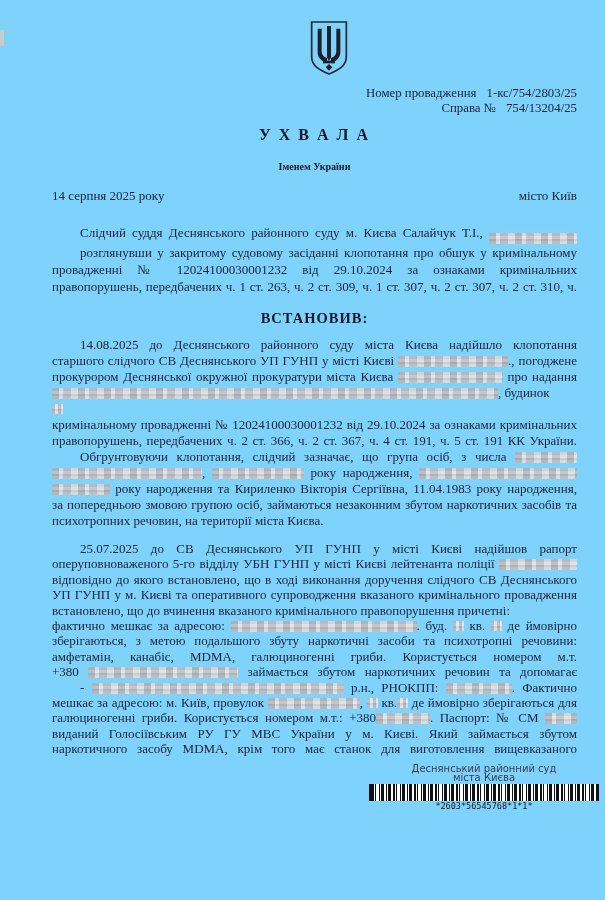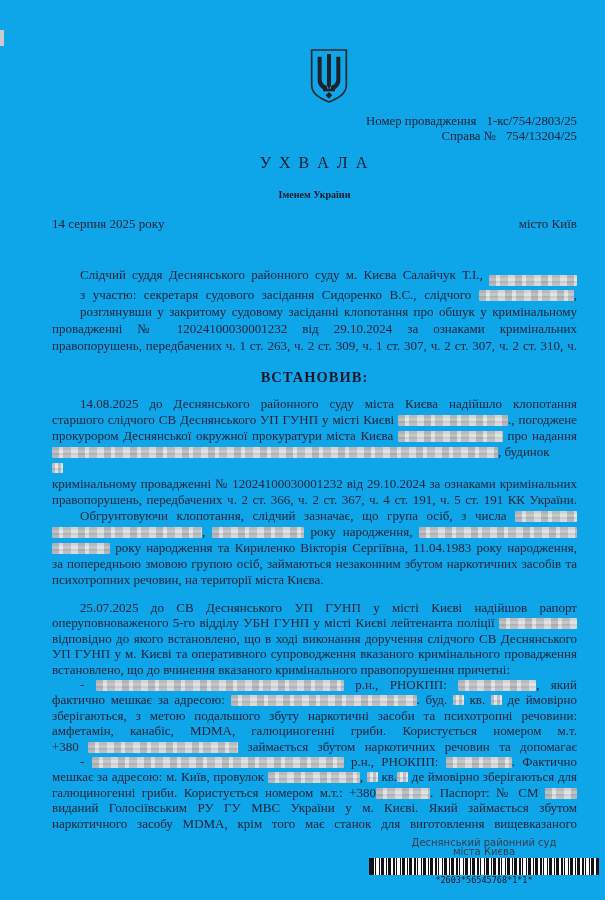--- a/index.html
+++ b/index.html
@@ -1,35 +1,35 @@
 <!DOCTYPE html>
 <html><head>
 <meta charset="utf-8">
 <style>
   html,body{margin:0;padding:0;background:#ffffff;}
   .page{
     position:relative;
     width:605px;height:900px;
-    background:#0ea5e9;
+    background:#7dd3fc;
     overflow:hidden;
     font-family:"Liberation Serif","DejaVu Serif",serif;
     color:#20243a;
     box-sizing:border-box;
-    padding:48px 28px 0 52px;
+    padding:20px 28px 0 52px;
   }
   .artifact{position:absolute;left:0;top:30px;width:4px;height:16px;background:#c9cacd;}
   .emblem-wrap{height:58px;text-align:center;margin-bottom:8px;}
   .emblem-wrap svg{transform:translateX(14px);}
   .case-block{text-align:right;font-size:12.8px;line-height:15px;margin-top:4px;}
   .case-block .lbl{margin-right:10px;}
-  .doc-title{text-align:center;font-weight:normal;font-size:16px;letter-spacing:2px;margin-top:10px;color:#17192a;}
+  .doc-title{text-align:center;font-weight:bold;font-size:16px;letter-spacing:2px;margin-top:10px;color:#17192a;}
   .doc-subtitle{text-align:center;font-weight:bold;font-size:10px;margin-top:17px;color:#17192a;}
   .date-row{display:flex;justify-content:space-between;font-size:13px;margin-top:16px;}
   .sec{font-size:13px;}
-  .preamble{margin-top:34px;line-height:17px;}
+  .preamble{margin-top:20px;line-height:17px;}
   .established{ text-align:center;font-weight:bold;font-size:14.5px;letter-spacing:1px;margin:15px 0 10px 0;color:#17192a;}
   .body1{line-height:16px;}
   .body2{line-height:15.4px;margin-top:12px;}
   .ln{white-space:nowrap;overflow:hidden;text-align:justify;text-align-last:justify;}
   .lnl{white-space:nowrap;overflow:hidden;text-align:left;}
   .ind{text-indent:28px;}
   .red{
     display:inline-block;height:11px;vertical-align:-2px;border-radius:1px;
     background:
       repeating-linear-gradient(90deg, rgba(120,125,132,.30) 0 7px, rgba(255,255,255,.28) 7px 11px, rgba(148,153,160,.32) 11px 19px, rgba(238,238,238,.30) 19px 26px),
@@ -77,21 +77,20 @@
   <div class="doc-title">У Х В А Л А</div>
   <div class="doc-subtitle">Іменем України</div>
 
   <div class="date-row">
     <span>14 серпня 2025 року</span>
     <span>місто Київ</span>
   </div>
 
   <div class="sec preamble">
     <div class="ln ind"><span>Слідчий суддя Деснянського районного суду м. Києва Салайчук Т.І.,</span> <span class="red low" style="width:88px"></span></div>
-    <div class="ln ind"><span>з участю: секретаря судового засідання Сидоренко В.С., слідчого</span> <span class="red" style="width:95px"></span><span>,</span></div>
     <div class="ln ind"><span>розглянувши у закритому судовому засіданні клопотання про обшук у кримінальному</span></div>
     <div class="ln"><span>провадженні № 12024100030001232 від 29.10.2024 за ознаками кримінальних</span></div>
     <div class="ln"><span>правопорушень, передбачених ч. 1 ст. 263, ч. 2 ст. 309, ч. 1 ст. 307, ч. 2 ст. 307, ч. 2 ст. 310, ч.</span></div>
   </div>
 
   <div class="established">ВСТАНОВИВ:</div>
 
   <div class="sec body1">
     <div class="ln ind"><span>14.08.2025 до Деснянського районного суду міста Києва надійшло клопотання</span></div>
     <div class="ln"><span>старшого слідчого СВ Деснянського УП ГУНП у місті Києві</span> <span class="red" style="width:110px"></span><span>., погоджене</span></div>
@@ -107,21 +106,20 @@
     <div class="lnl"><span>психотропних речовин, на території міста Києва.</span></div>
   </div>
 
   <div class="sec body2">
     <div class="ln ind"><span>25.07.2025 до СВ Деснянського УП ГУНП у місті Києві надійшов рапорт</span></div>
     <div class="ln"><span>оперуповноваженого 5-го відділу УБН ГУНП у місті Києві лейтенанта поліції</span> <span class="red" style="width:78px"></span></div>
     <div class="ln"><span>відповідно до якого встановлено, що в ході виконання доручення слідчого СВ Деснянського</span></div>
     <div class="ln"><span>УП ГУНП у м. Києві та оперативного супроводження вказаного кримінального провадження</span></div>
     <div class="lnl"><span>встановлено, що до вчинення вказаного кримінального правопорушення причетні:</span></div>
 
-    <div class="ln ind"><span>-</span> <span class="red" style="width:248px"></span> <span>р.н., РНОКПП:</span> <span class="red" style="width:78px"></span><span>, який</span></div>
     <div class="ln"><span>фактично мешкає за адресою:</span> <span class="red" style="width:186px"></span><span>. буд.</span> <span class="sq"></span> <span>кв.</span> <span class="sq"></span> <span>де ймовірно</span></div>
     <div class="ln"><span>зберігаються, з метою подальшого збуту наркотичні засоби та психотропні речовини:</span></div>
     <div class="ln"><span>амфетамін, канабіс, MDMA, галюциногенні гриби. Користується номером м.т.</span></div>
     <div class="ln"><span>+380</span> <span class="red" style="width:150px"></span> <span>займається збутом наркотичних речовин та допомагає</span></div>
 
     <div class="ln ind"><span>-</span> <span class="red" style="width:252px"></span> <span>р.н., РНОКПП:</span> <span class="red" style="width:66px"></span><span>. Фактично</span></div>
     <div class="ln"><span>мешкає за адресою: м. Київ, провулок</span> <span class="red" style="width:92px"></span><span>,</span> <span class="sq"></span> <span>кв.</span><span class="sq"></span> <span>де ймовірно зберігаються для</span></div>
     <div class="ln"><span>галюциногенні гриби. Користується номером м.т.: +380</span><span class="red" style="width:54px"></span><span>. Паспорт: № СМ</span> <span class="red" style="width:32px"></span></div>
     <div class="ln"><span>виданий Голосіївським РУ ГУ МВС України у м. Києві. Який займається збутом</span></div>
     <div class="ln"><span>наркотичного засобу MDMA, крім того має станок для виготовлення вищевказаного</span></div>

